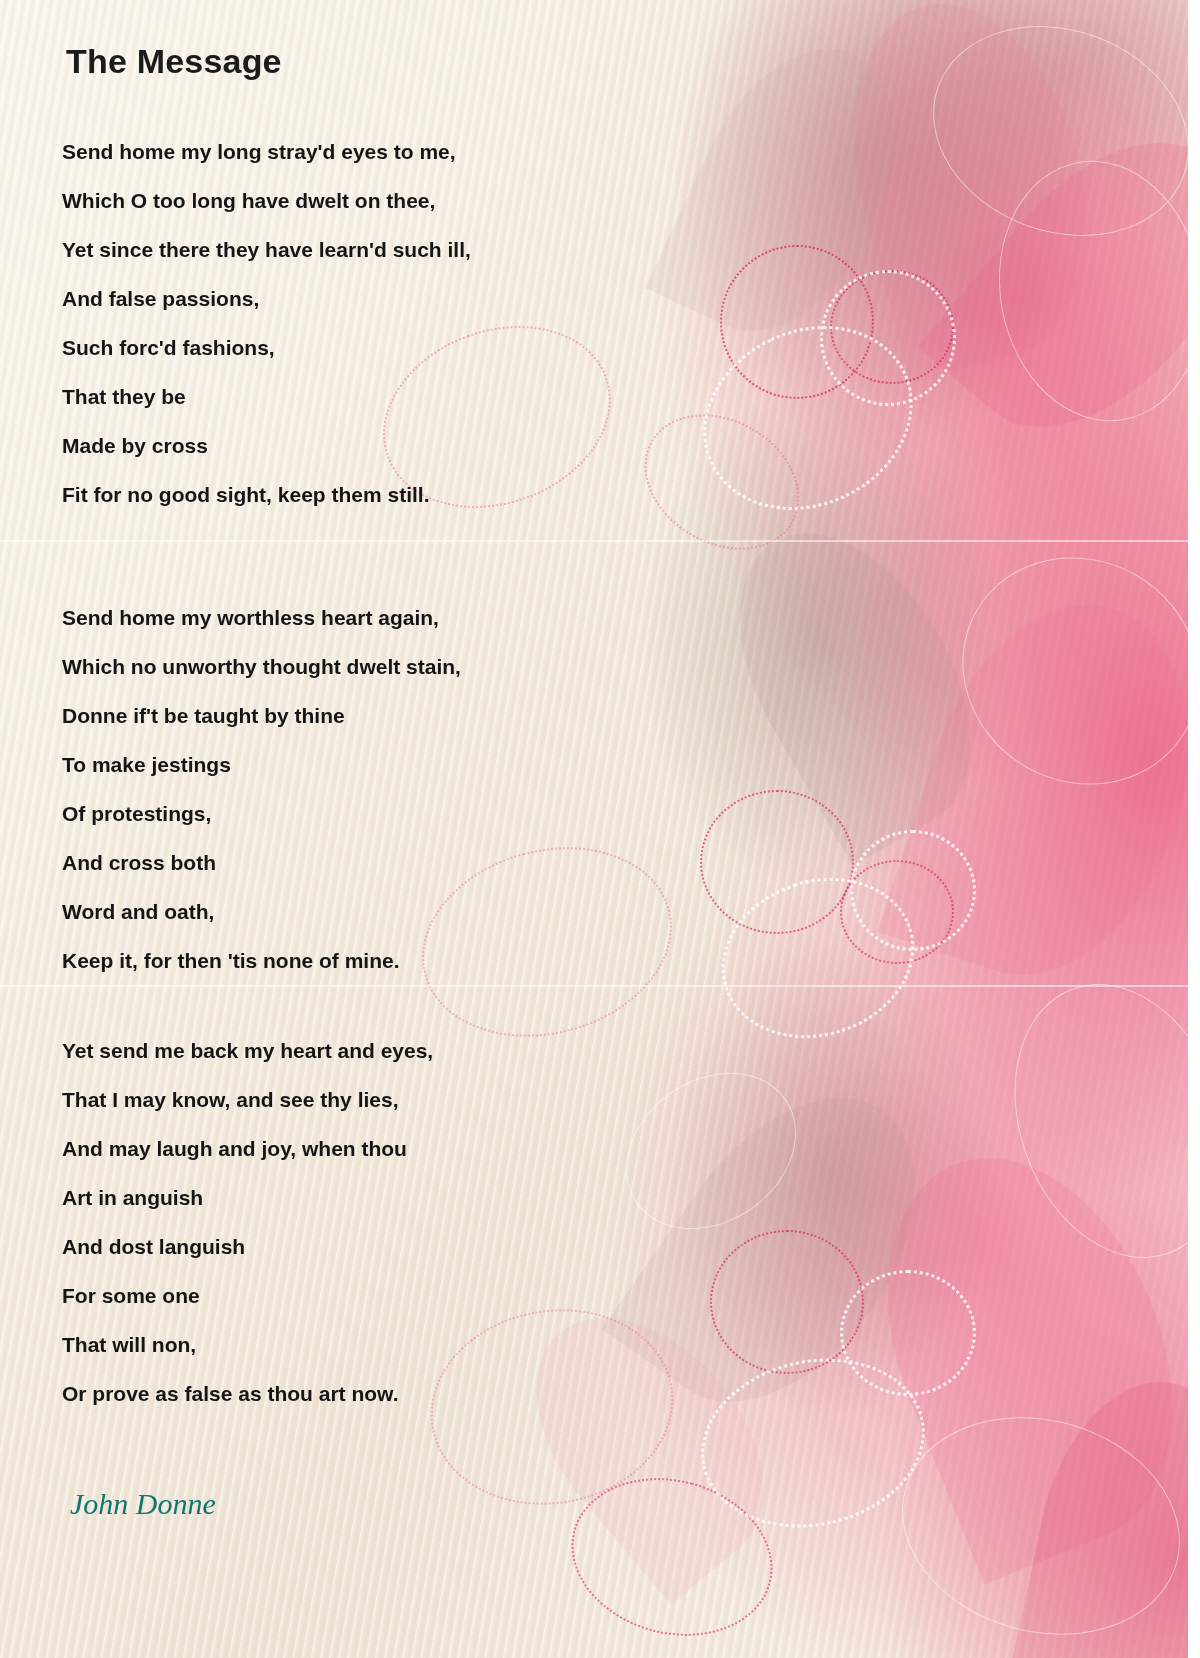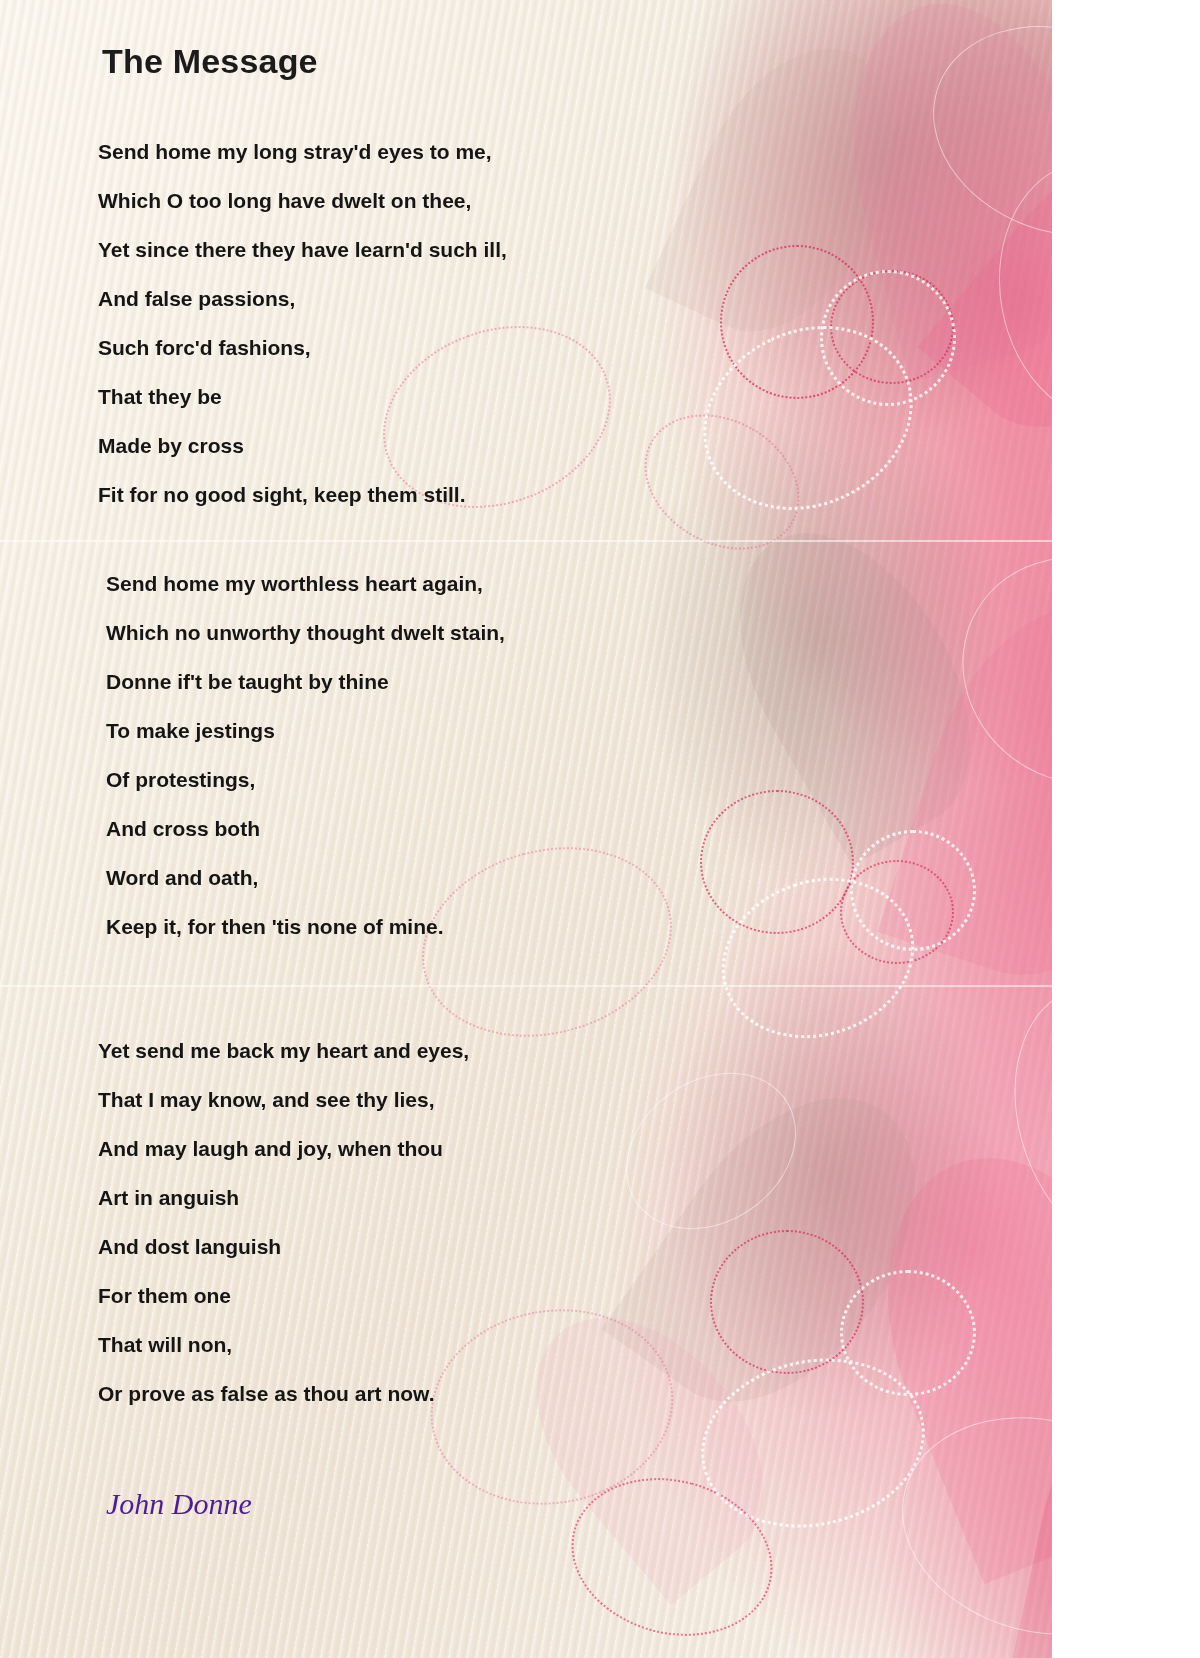--- a/index.html
+++ b/index.html
@@ -2,26 +2,25 @@
 <html><head>
 <meta charset="utf-8">
 <style>
   html, body {
     margin: 0;
     padding: 0;
     background: #ffffff;
   }
   .page {
     position: relative;
-    width: 1016px;
+    width: 1188px;
     height: 1658px;
     overflow: hidden;
     background: #f3ece2;
     font-family: "Liberation Sans", sans-serif;
-    padding-left: 36px;
   }
 
   
   .bg-layer {
     position: absolute;
     inset: 0;
     pointer-events: none;
   }
   .bg-paper {
     background:
@@ -96,30 +95,30 @@
     left: 62px;
   }
   .stanza .line {
     font-size: 21px;
     font-weight: bold;
     color: #151515;
     line-height: 49px;
     white-space: nowrap;
   }
   #stanza-0 { top: 127px; }
-  #stanza-1 { top: 559px; margin-left: 8px; }
+  #stanza-1 { top: 593px; }
   #stanza-2 { top: 1026px; }
 
   .author {
     position: absolute;
     left: 70px;
     top: 1487px;
     font-size: 30px;
     font-style: italic;
-    color: #4c1d95;
+    color: #0f766e;
     font-family: "Liberation Serif", serif;
   }
 </style>
 </head>
 <body>
 
 <div class="page">
 
   <div class="bg-layer bg-paper"></div>
   <div class="bg-layer bg-pink"></div>
@@ -191,21 +190,21 @@
       <div class="line">Word and oath,</div>
       <div class="line">Keep it, for then 'tis none of mine.</div>
     </div>
 
     <div class="stanza" id="stanza-2">
       <div class="line">Yet send me back my heart and eyes,</div>
       <div class="line">That I may know, and see thy lies,</div>
       <div class="line">And may laugh and joy, when thou</div>
       <div class="line">Art in anguish</div>
       <div class="line">And dost languish</div>
-      <div class="line">For them one</div>
+      <div class="line">For some one</div>
       <div class="line">That will non,</div>
       <div class="line">Or prove as false as thou art now.</div>
     </div>
 
     <div class="author">John Donne</div>
 
   </div>
 </div>
 
 </body></html>

